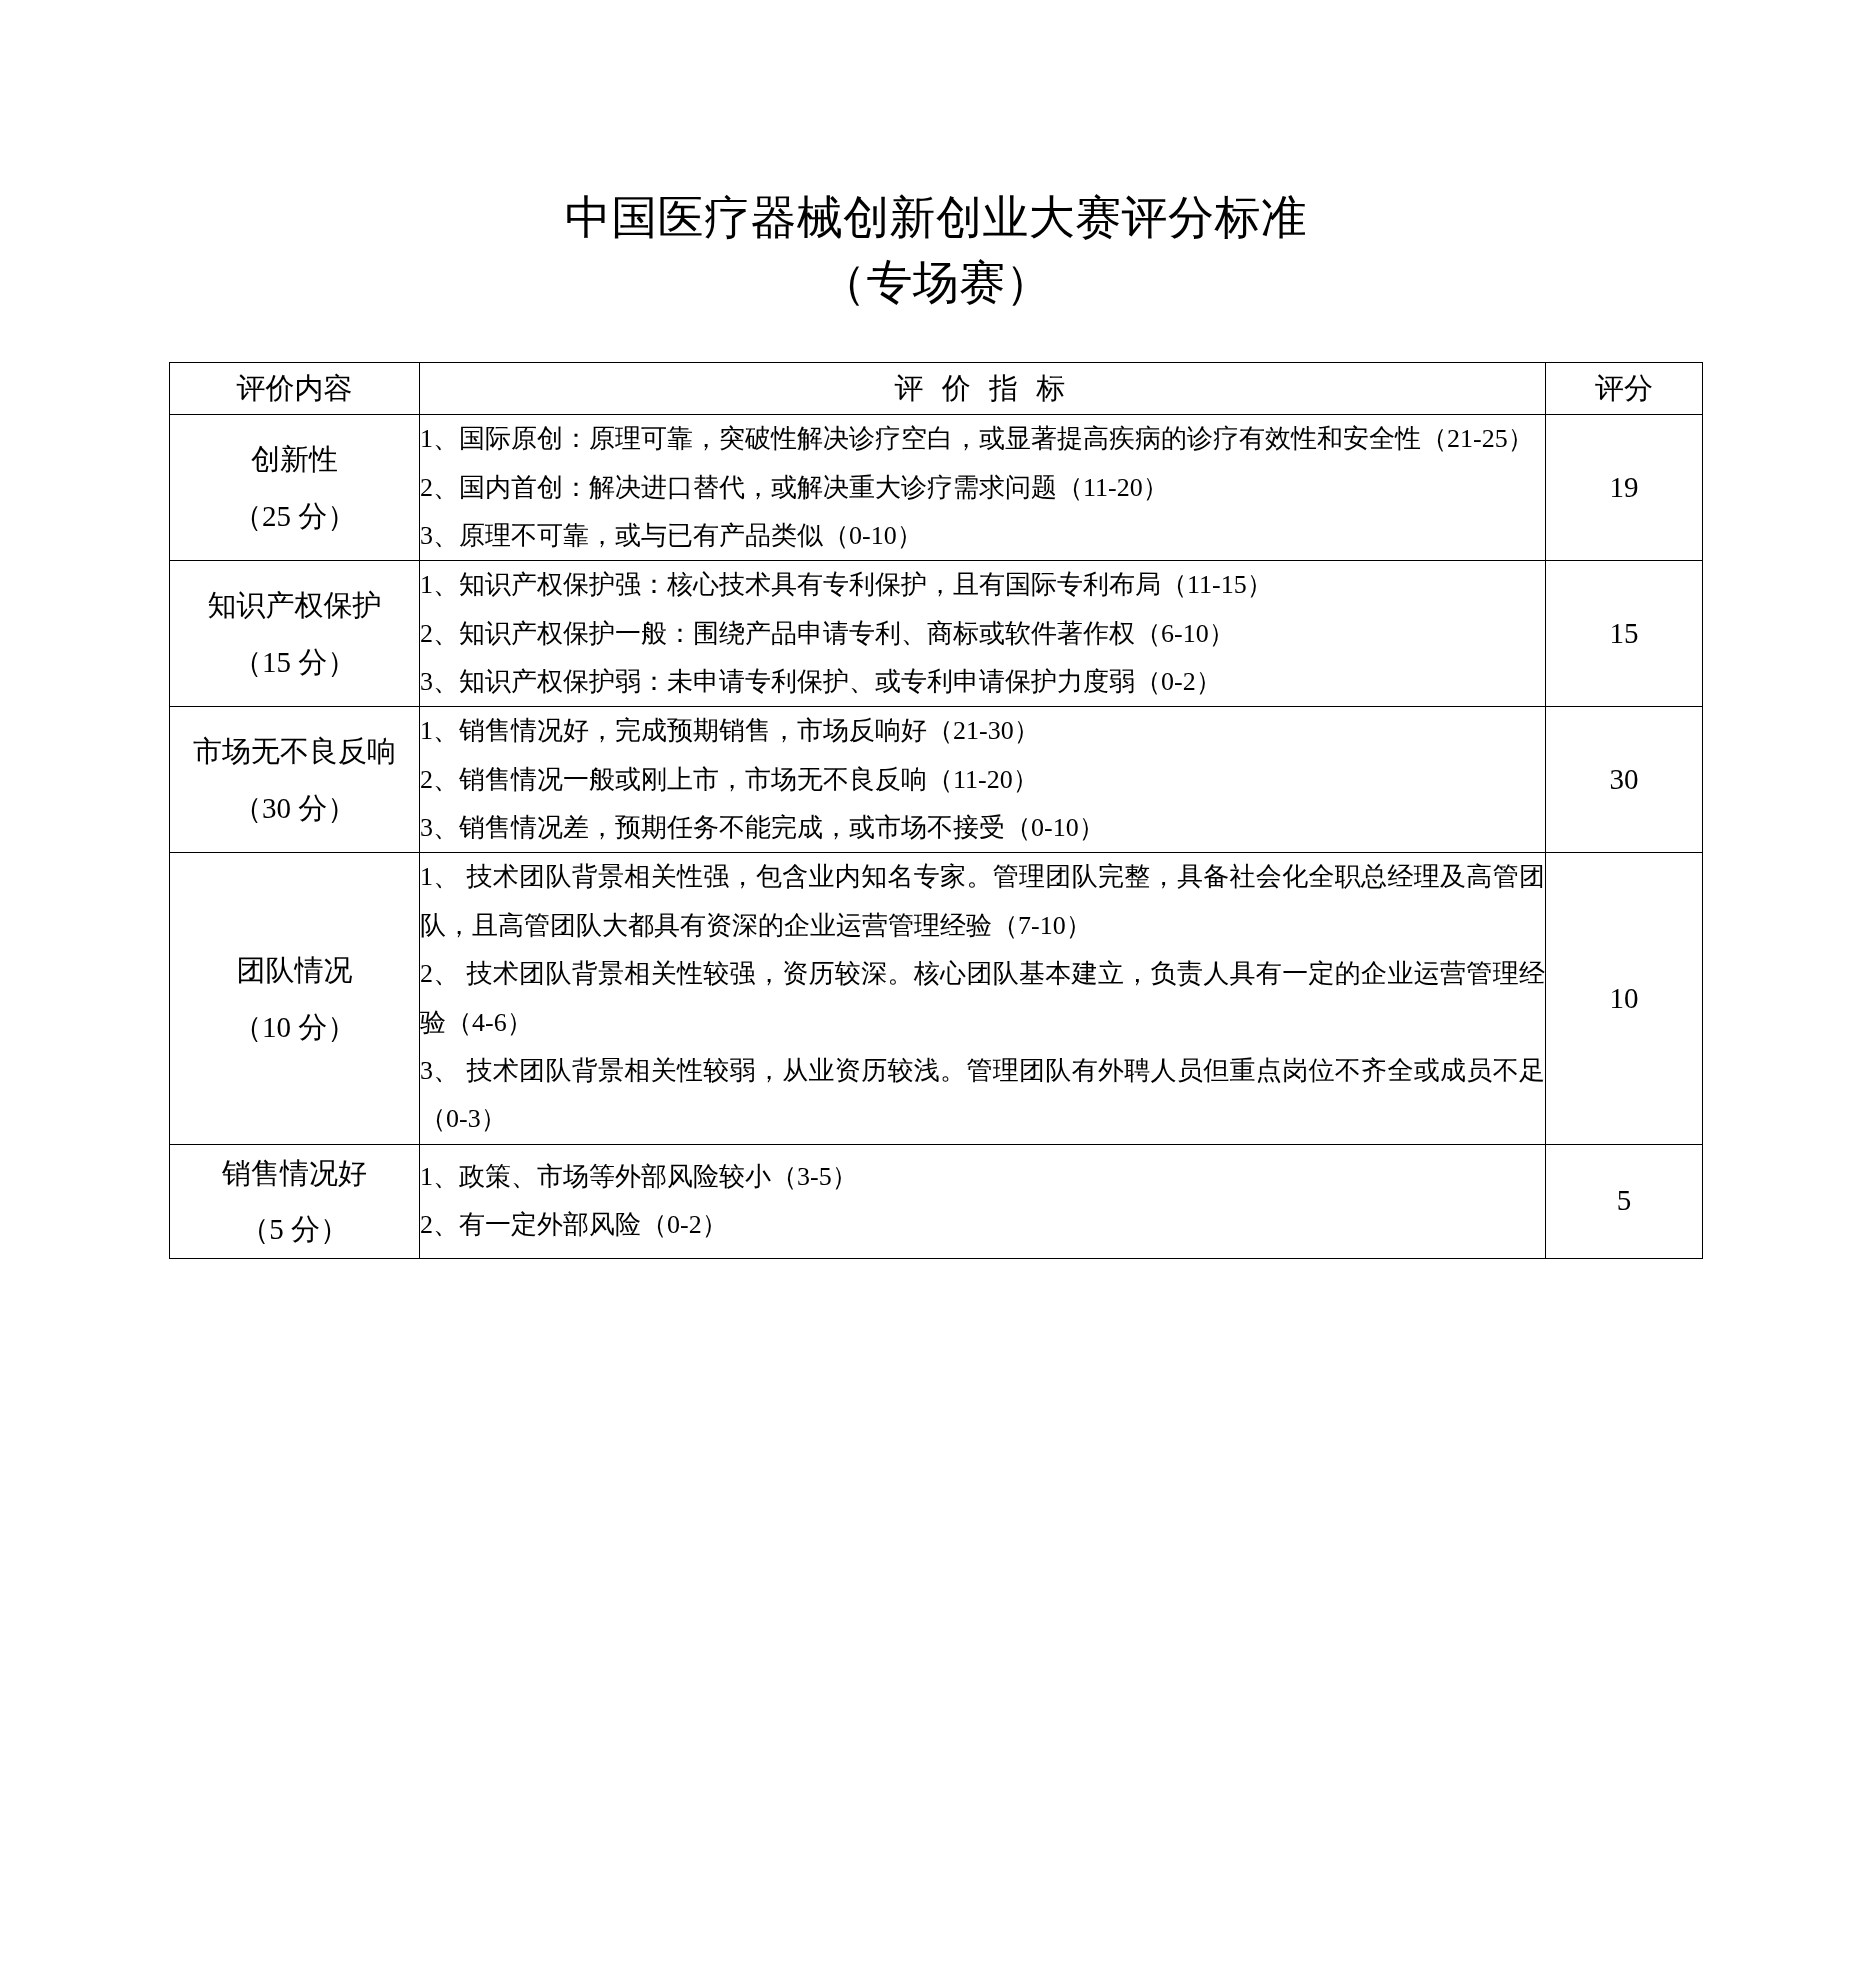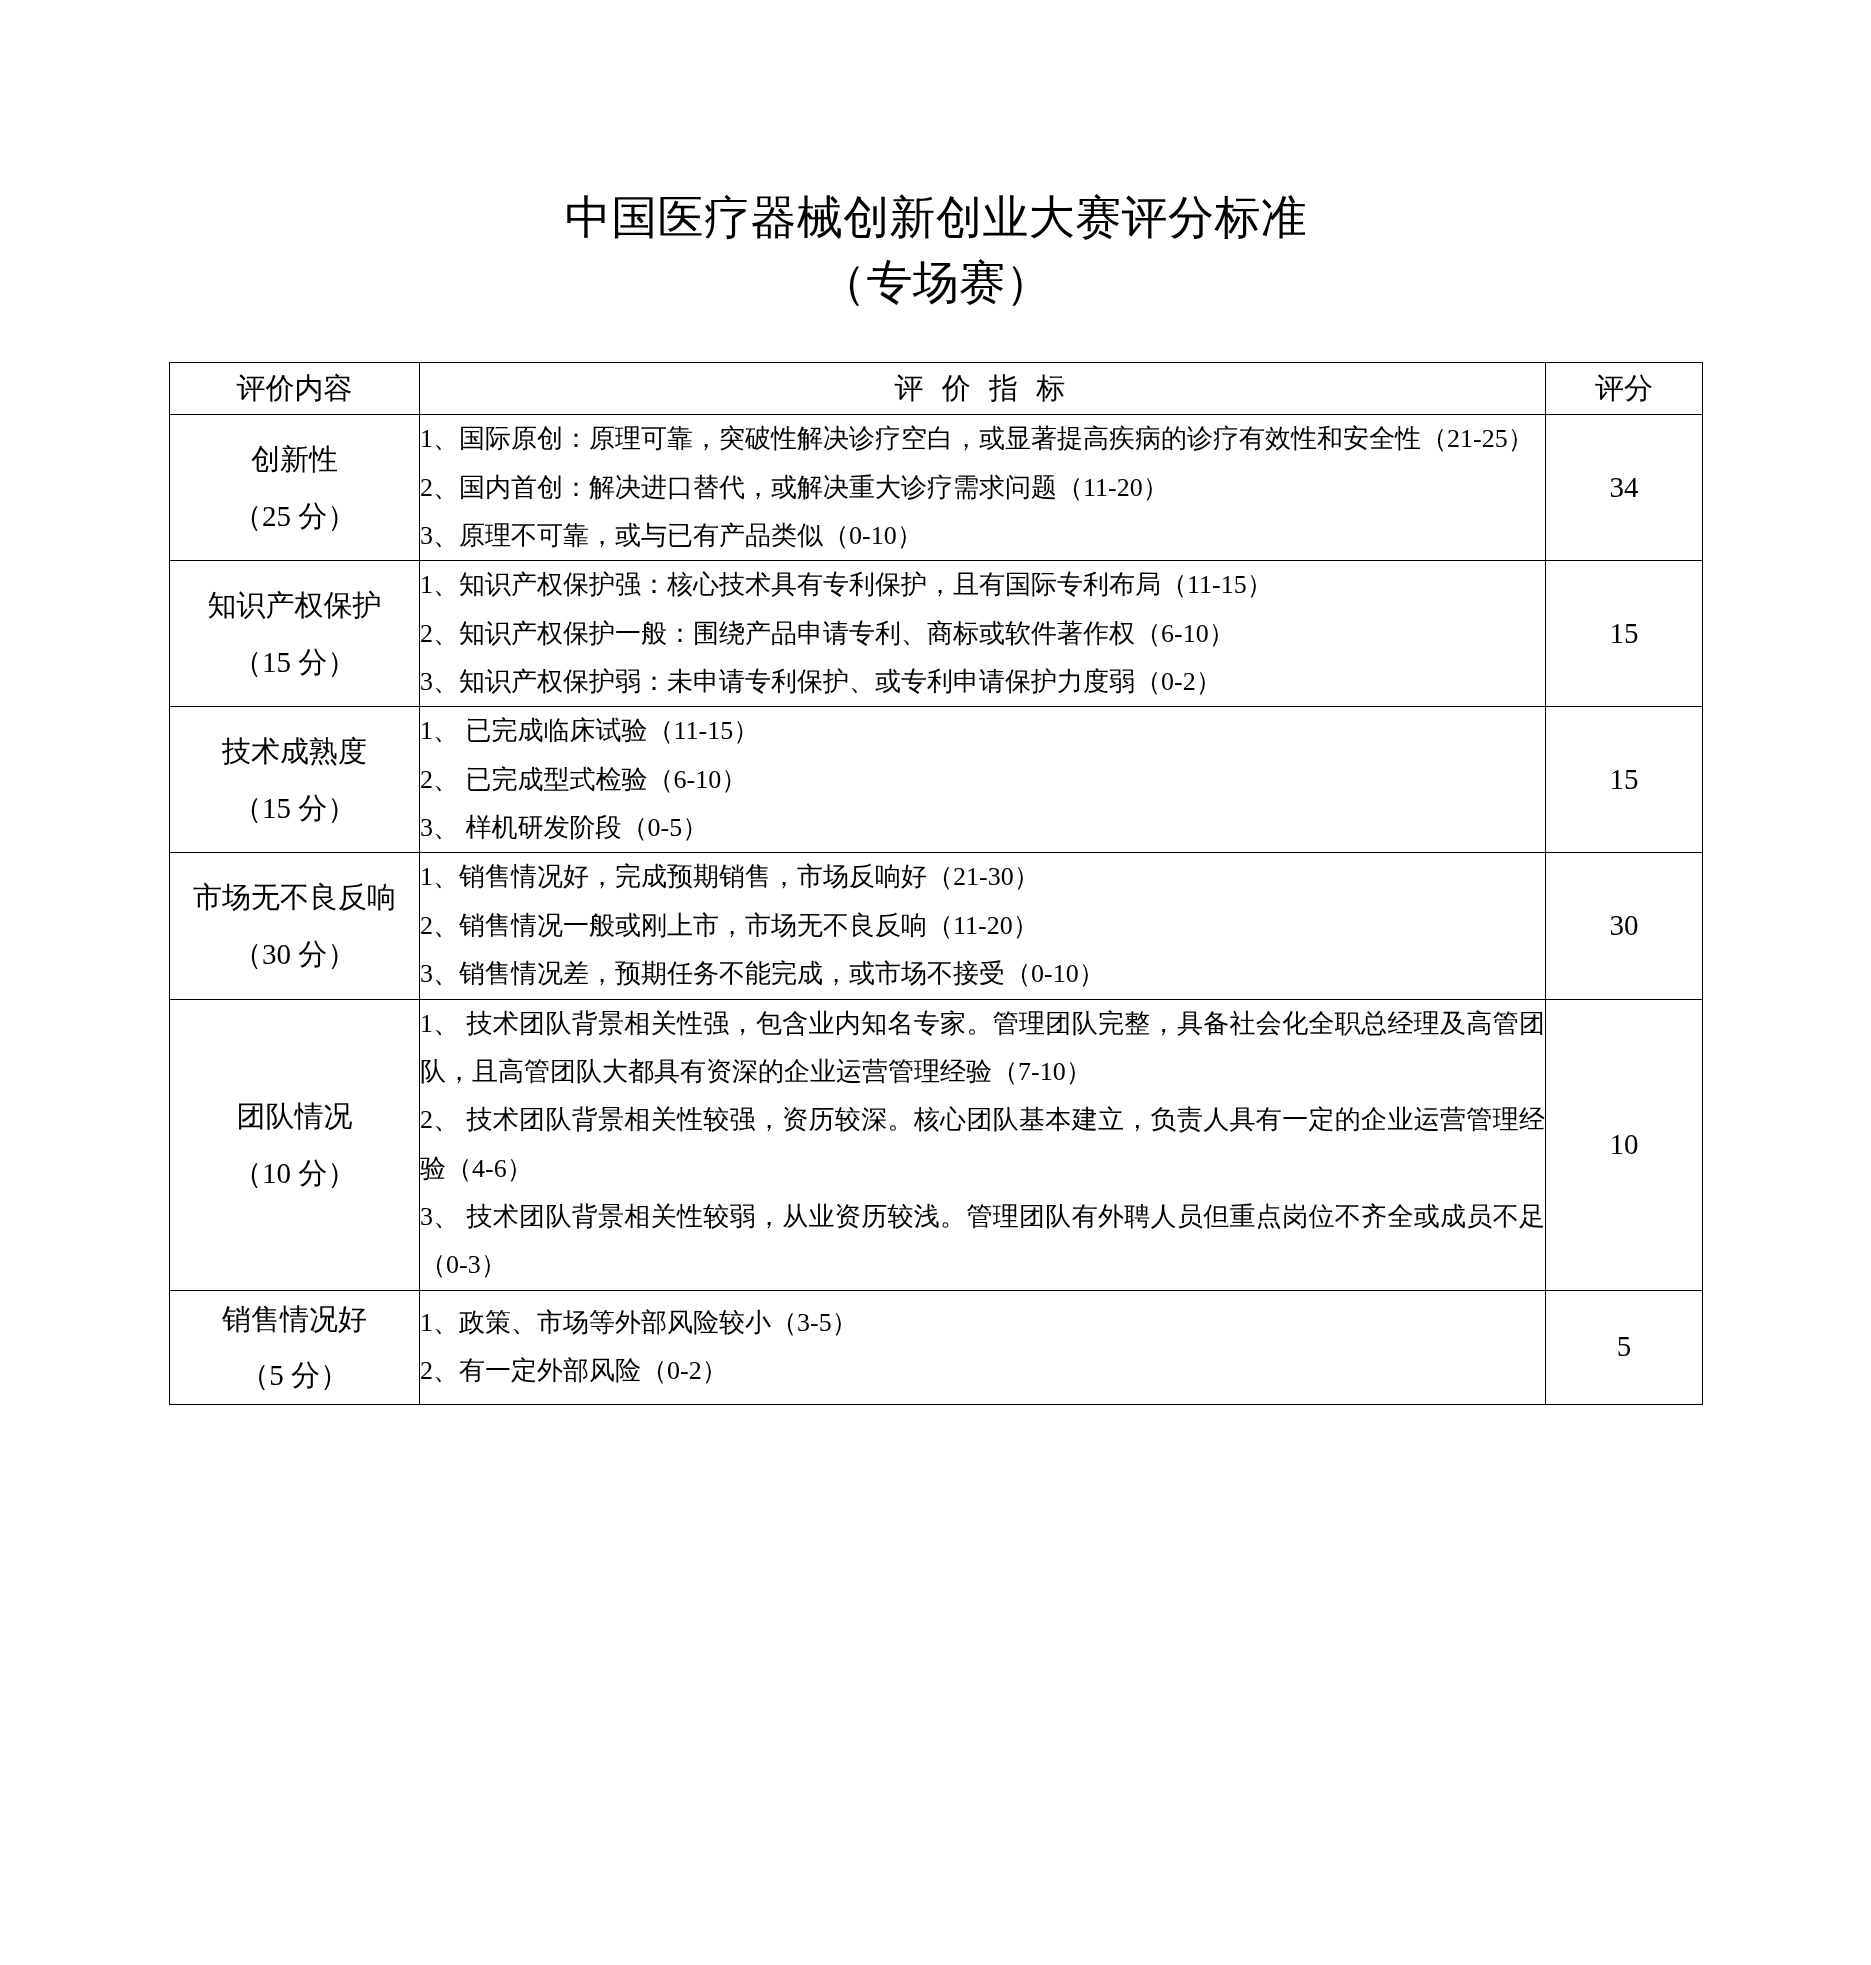--- a/index.html
+++ b/index.html
@@ -108,48 +108,36 @@
       <tr>
         <td class="cat-cell">
           <span class="cat-name">创新性</span>
           <span class="cat-points">（25 分）</span>
         </td>
         <td class="crit-cell">
           <span class="crit-line">1、国际原创：原理可靠，突破性解决诊疗空白，或显著提高疾病的诊疗有效性和安全性（21-25）</span>
           <span class="crit-line">2、国内首创：解决进口替代，或解决重大诊疗需求问题（11-20）</span>
           <span class="crit-line">3、原理不可靠，或与已有产品类似（0-10）</span>
         </td>
-        <td class="score-cell">34</td>
+        <td class="score-cell">19</td>
       </tr>
 
       <tr>
         <td class="cat-cell">
           <span class="cat-name">知识产权保护</span>
           <span class="cat-points">（15 分）</span>
         </td>
         <td class="crit-cell">
           <span class="crit-line">1、知识产权保护强：核心技术具有专利保护，且有国际专利布局（11-15）</span>
           <span class="crit-line">2、知识产权保护一般：围绕产品申请专利、商标或软件著作权（6-10）</span>
           <span class="crit-line">3、知识产权保护弱：未申请专利保护、或专利申请保护力度弱（0-2）</span>
         </td>
         <td class="score-cell">15</td>
       </tr>
 
-      <tr>
-        <td class="cat-cell">
-          <span class="cat-name">技术成熟度</span>
-          <span class="cat-points">（15 分）</span>
-        </td>
-        <td class="crit-cell">
-          <span class="crit-line">1、 已完成临床试验（11-15）</span>
-          <span class="crit-line">2、 已完成型式检验（6-10）</span>
-          <span class="crit-line">3、 样机研发阶段（0-5）</span>
-        </td>
-        <td class="score-cell">15</td>
-      </tr>
 
       <tr>
         <td class="cat-cell">
           <span class="cat-name">市场无不良反响</span>
           <span class="cat-points">（30 分）</span>
         </td>
         <td class="crit-cell">
           <span class="crit-line">1、销售情况好，完成预期销售，市场反响好（21-30）</span>
           <span class="crit-line">2、销售情况一般或刚上市，市场无不良反响（11-20）</span>
           <span class="crit-line">3、销售情况差，预期任务不能完成，或市场不接受（0-10）</span>

